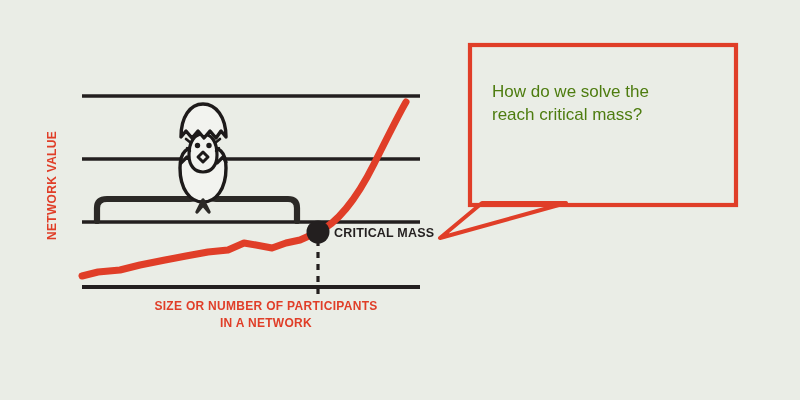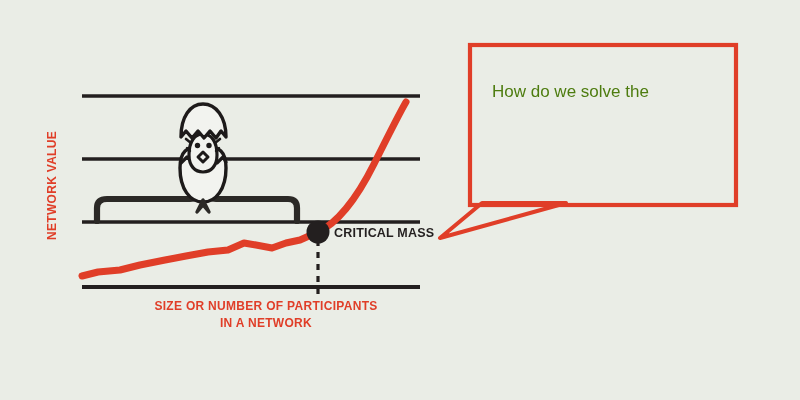--- a/index.html
+++ b/index.html
@@ -134,15 +134,16 @@
 
     <g>
       <rect x="470" y="45" width="266" height="160" fill="none" stroke="#e03e28" stroke-width="4.2"></rect>
       <path d="M 440,238 L 566,203 L 482,203 Z" fill="none" stroke="#e03e28" stroke-width="4" stroke-linejoin="round"></path>
     </g>
 
   </svg>
 
   <div class="bubble-text">
     <div>How do we solve the</div>
+    <div>reach critical mass?</div>
   </div>
 
 </div>
 
 </body></html>

